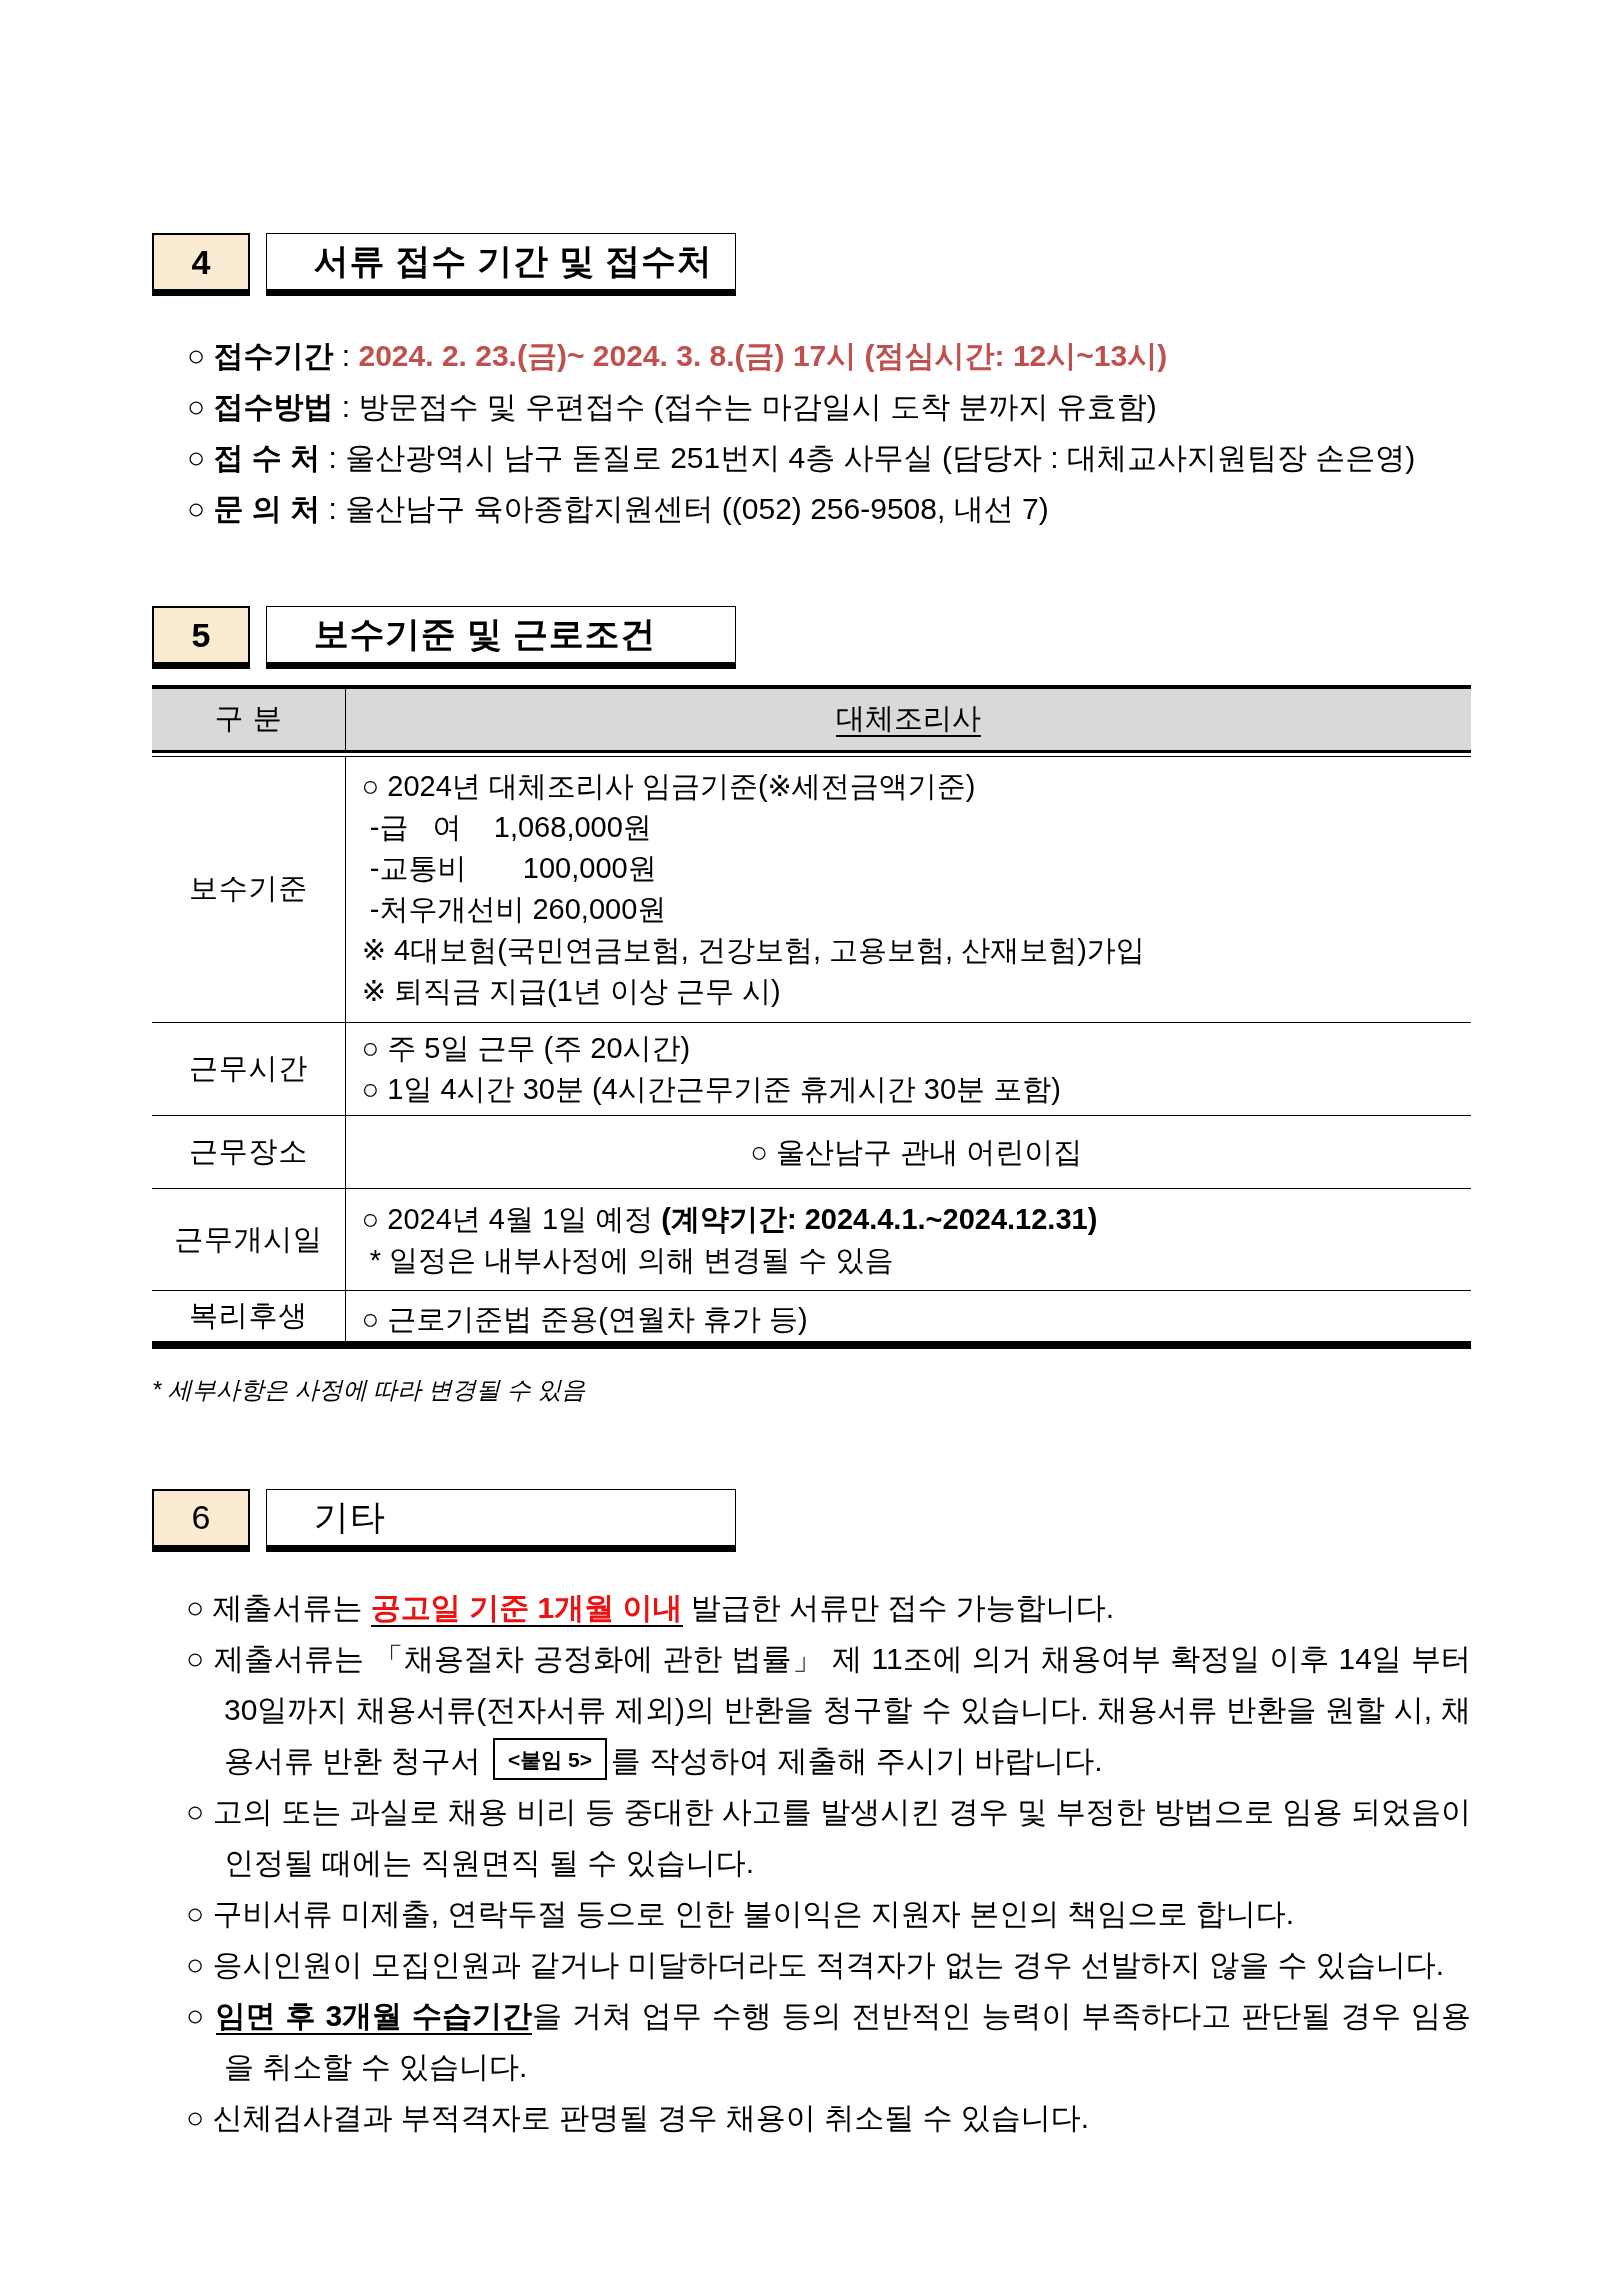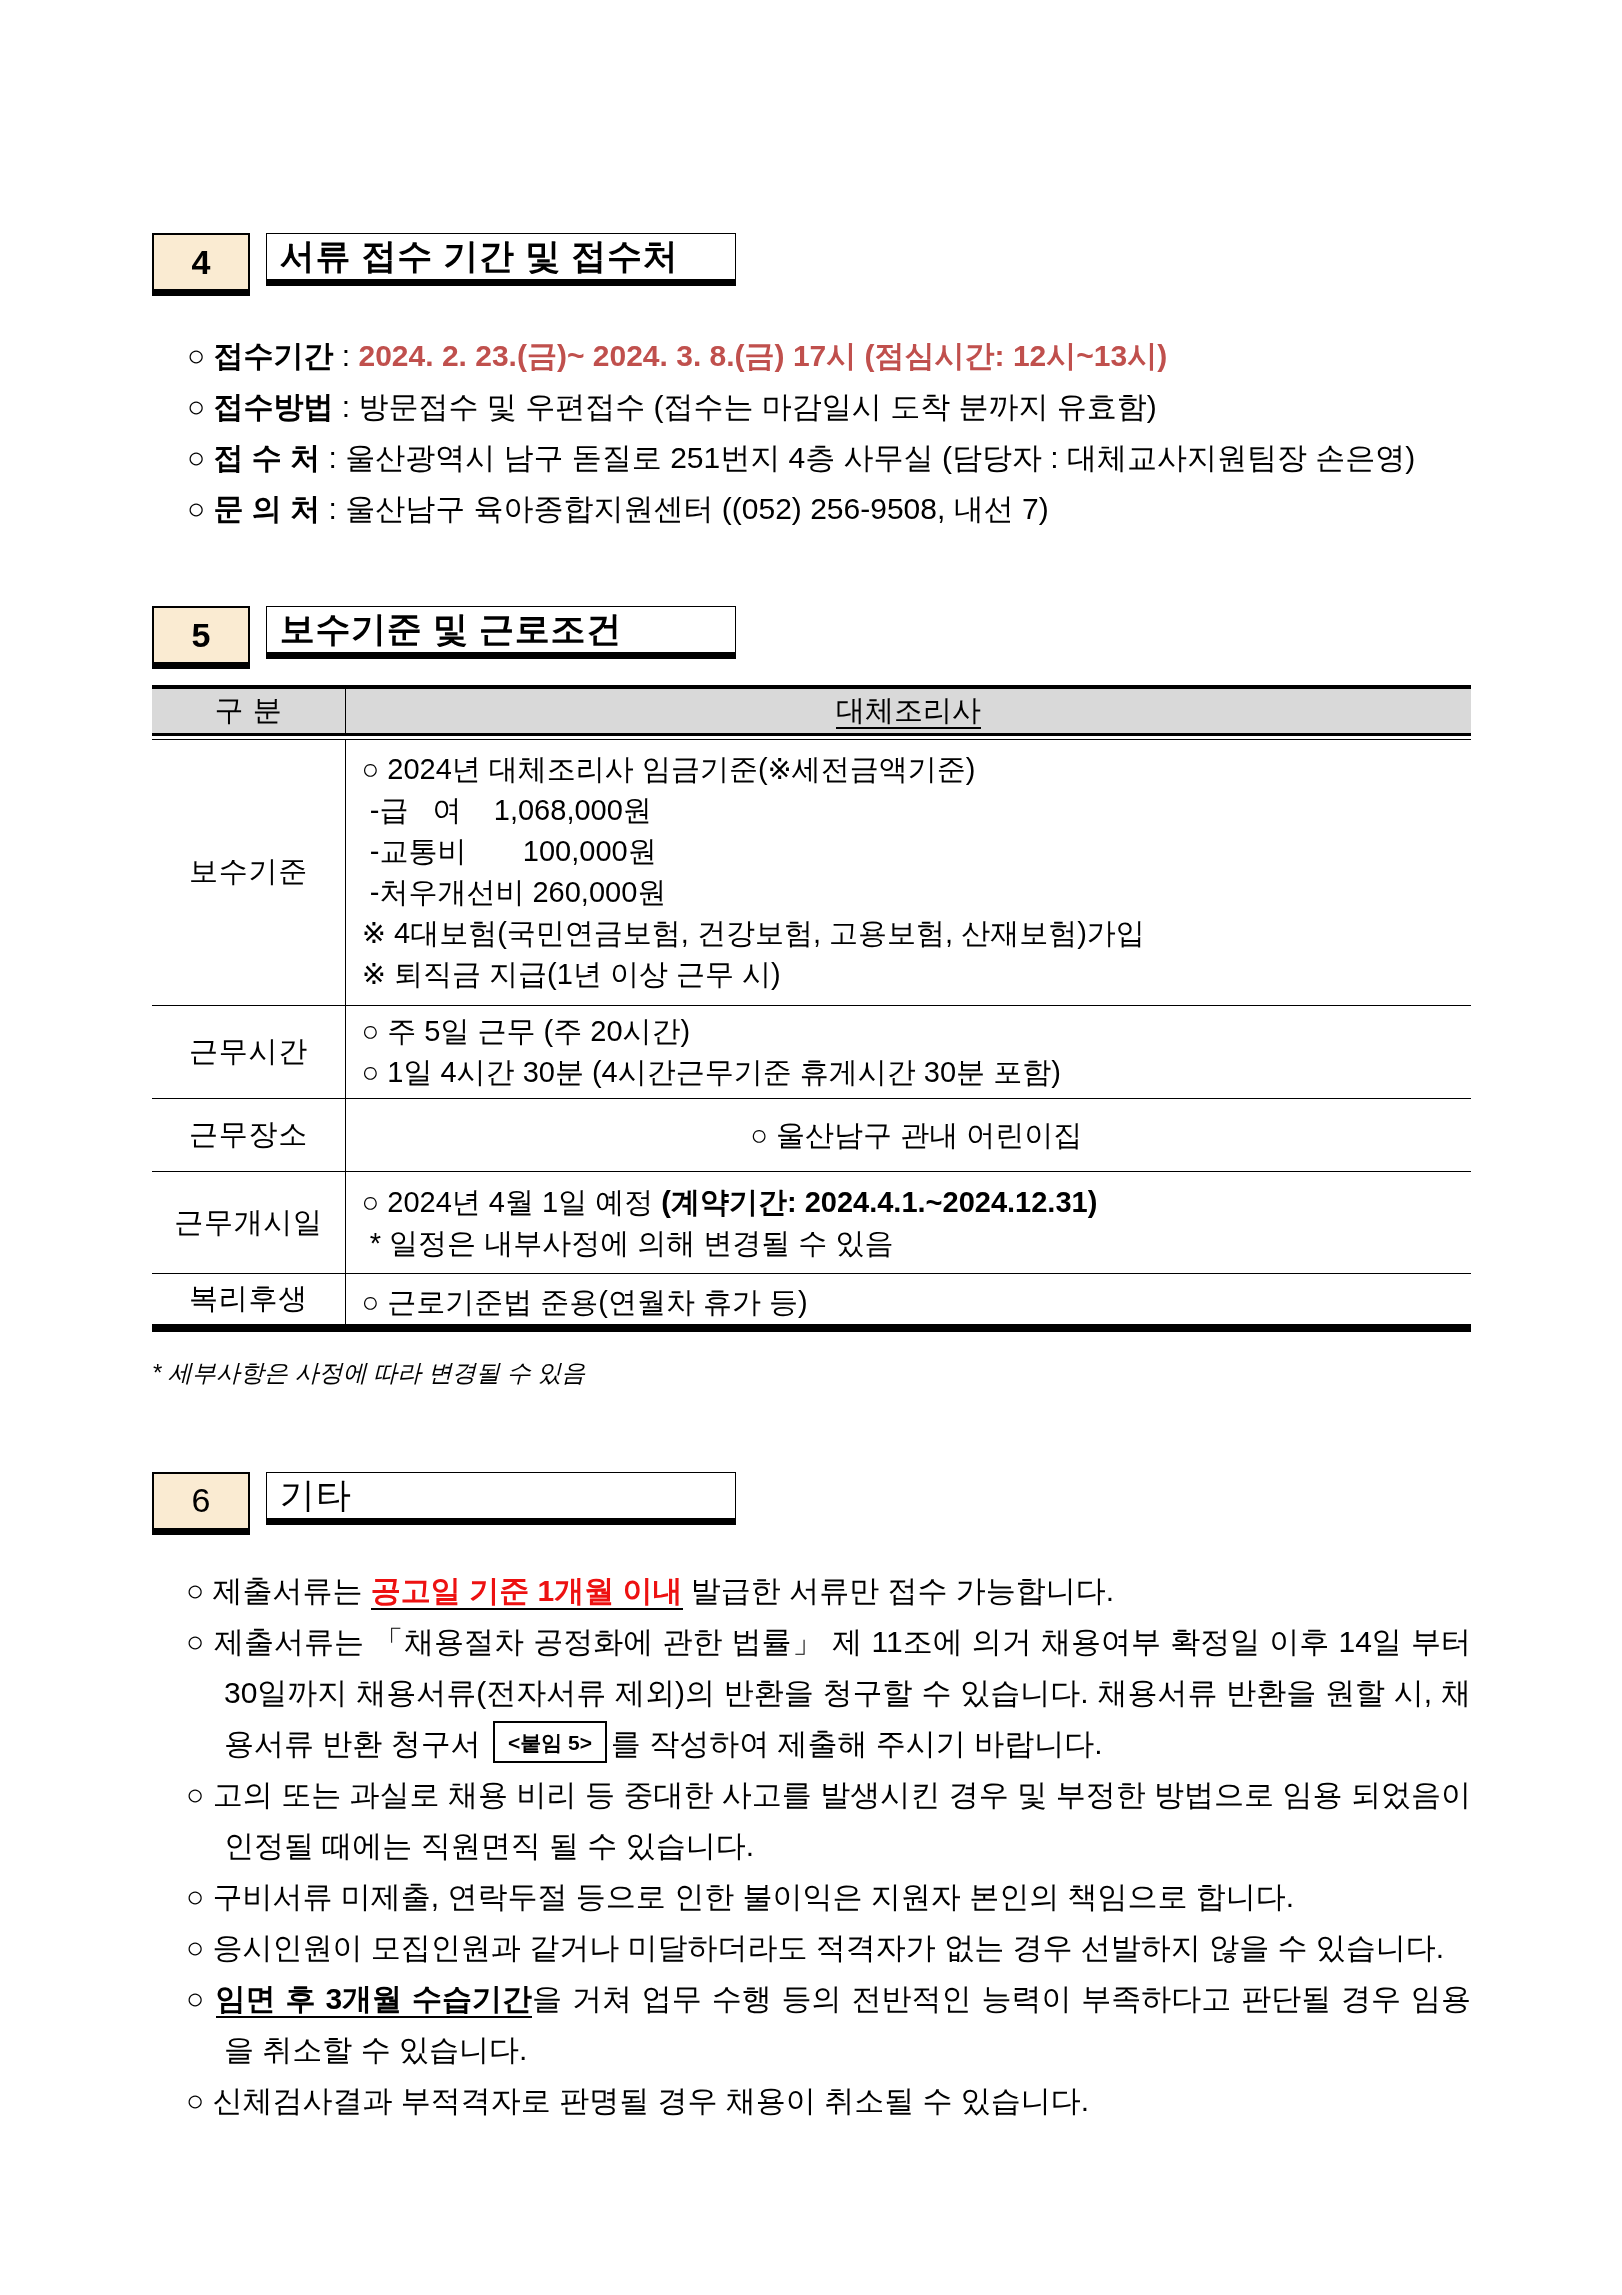--- a/index.html
+++ b/index.html
@@ -21,23 +21,23 @@
   
   .sec-head{display:flex;align-items:stretch;gap:15.7px;}
   .badge{
     width:98px;height:63px;background:var(--badge-bg);
     border:2px solid #000;border-bottom:7.2px solid #000;
     display:flex;align-items:center;justify-content:center;
     font-size:34px;font-weight:bold;
   }
   .badge.light{font-weight:normal;}
   .titlebox{
-    width:470px;height:53px;background:#fff;
+    width:470px;height:63px;background:#fff;
     border:1.3px solid #000;border-bottom:7.2px solid #000;
-    display:flex;align-items:center;padding-left:13px;
+    display:flex;align-items:center;padding-left:47px;
     font-size:35px;font-weight:bold;letter-spacing:0.7px;
   }
   .titlebox.light{font-weight:normal;letter-spacing:1.3px;}
 
   
   .items{margin-top:34px;}
   .item{
     font-size:30px;line-height:51px;
     padding-left:73px;text-indent:-38px;
     white-space:pre-wrap;text-align:justify;
@@ -47,21 +47,21 @@
 
   
   .tbl{margin-top:15.7px;border-top:4.6px solid #000;border-bottom:8.5px solid #000;font-size:29px;}
   .trow{display:flex;align-items:stretch;}
   .c1{
     width:194px;flex:0 0 194px;border-right:1.3px solid #000;
     display:flex;align-items:center;justify-content:center;
     letter-spacing:0.7px;
   }
   .c2{flex:1;display:flex;flex-direction:column;justify-content:center;padding-left:15.7px;}
-  .thead-row{background:var(--thead-bg);height:47px;border-bottom:3.9px solid #000;}
+  .thead-row{background:var(--thead-bg);height:64px;border-bottom:3.9px solid #000;}
   .thead-row .c2{align-items:center;padding-left:0;}
   .thead-row .col2-txt{text-decoration:underline;text-underline-offset:6.5px;}
   .dbl-gap{height:3.3px;}
   .dbl-line{height:1.3px;background:#000;}
   .trow.body + .trow.body{border-top:1.3px solid #000;}
   .tline{line-height:41px;white-space:pre-wrap;}
   .tline .b{font-weight:bold;}
   .r1 .c2{padding-top:9.2px;padding-bottom:9.2px;}
   .r2 .c2{padding-top:5.2px;padding-bottom:5.2px;}
   .r3 .c2{padding-top:15.7px;padding-bottom:15.7px;align-items:center;}

